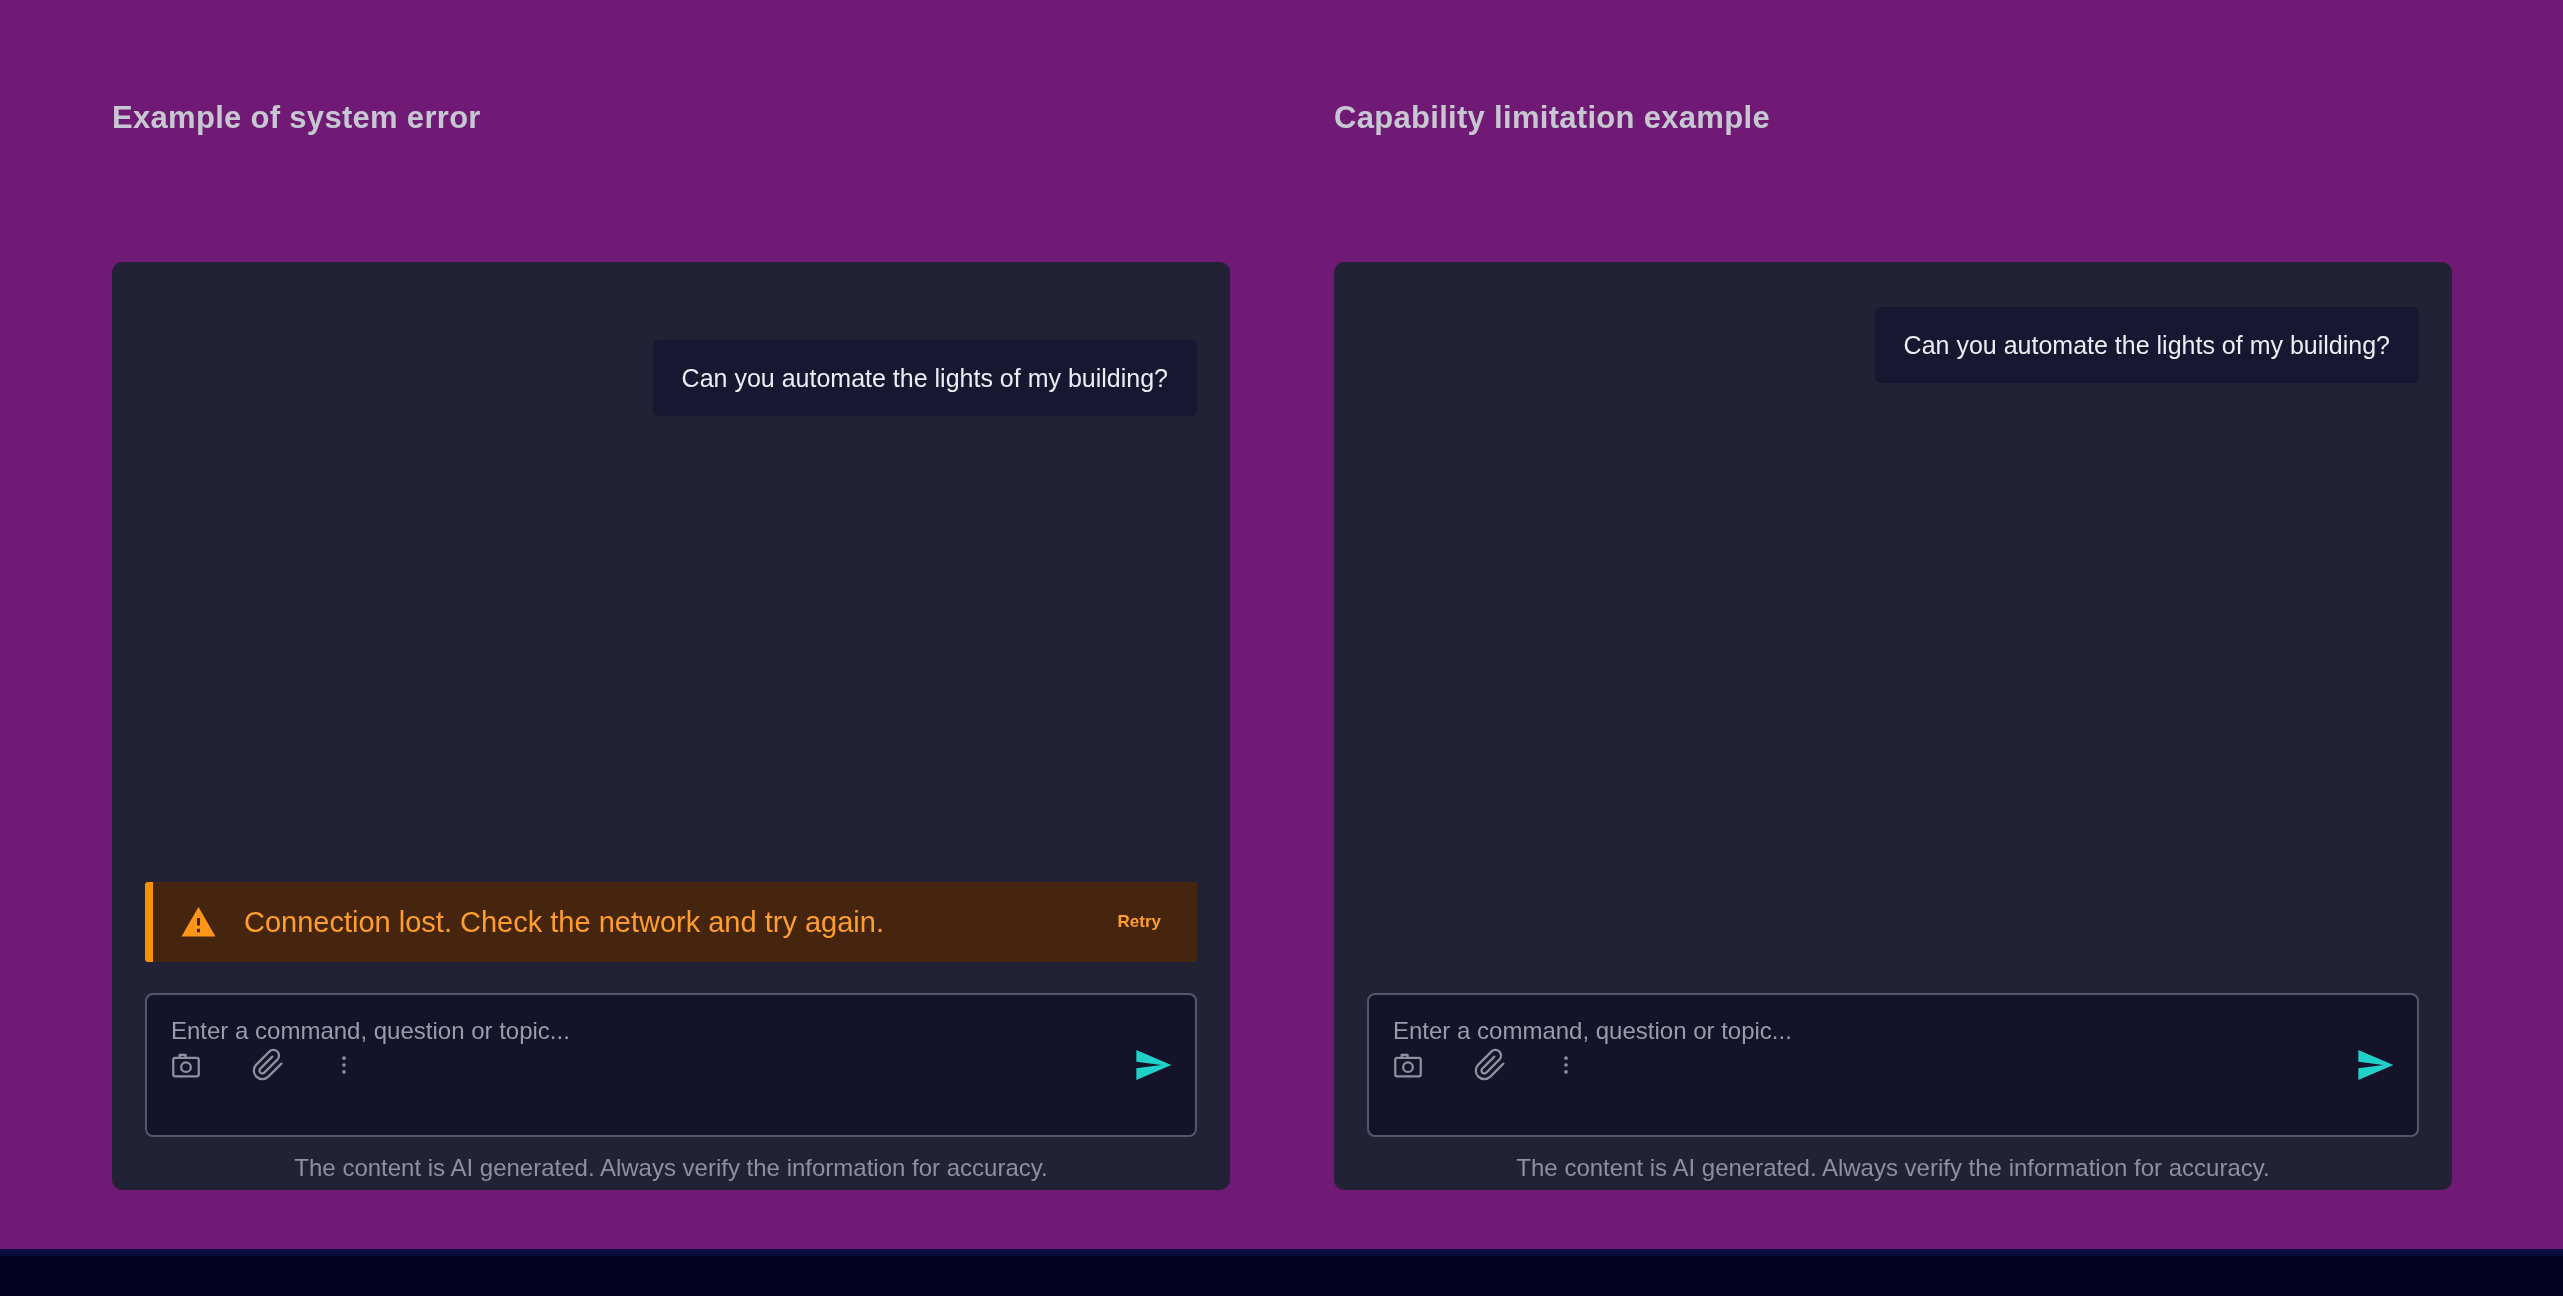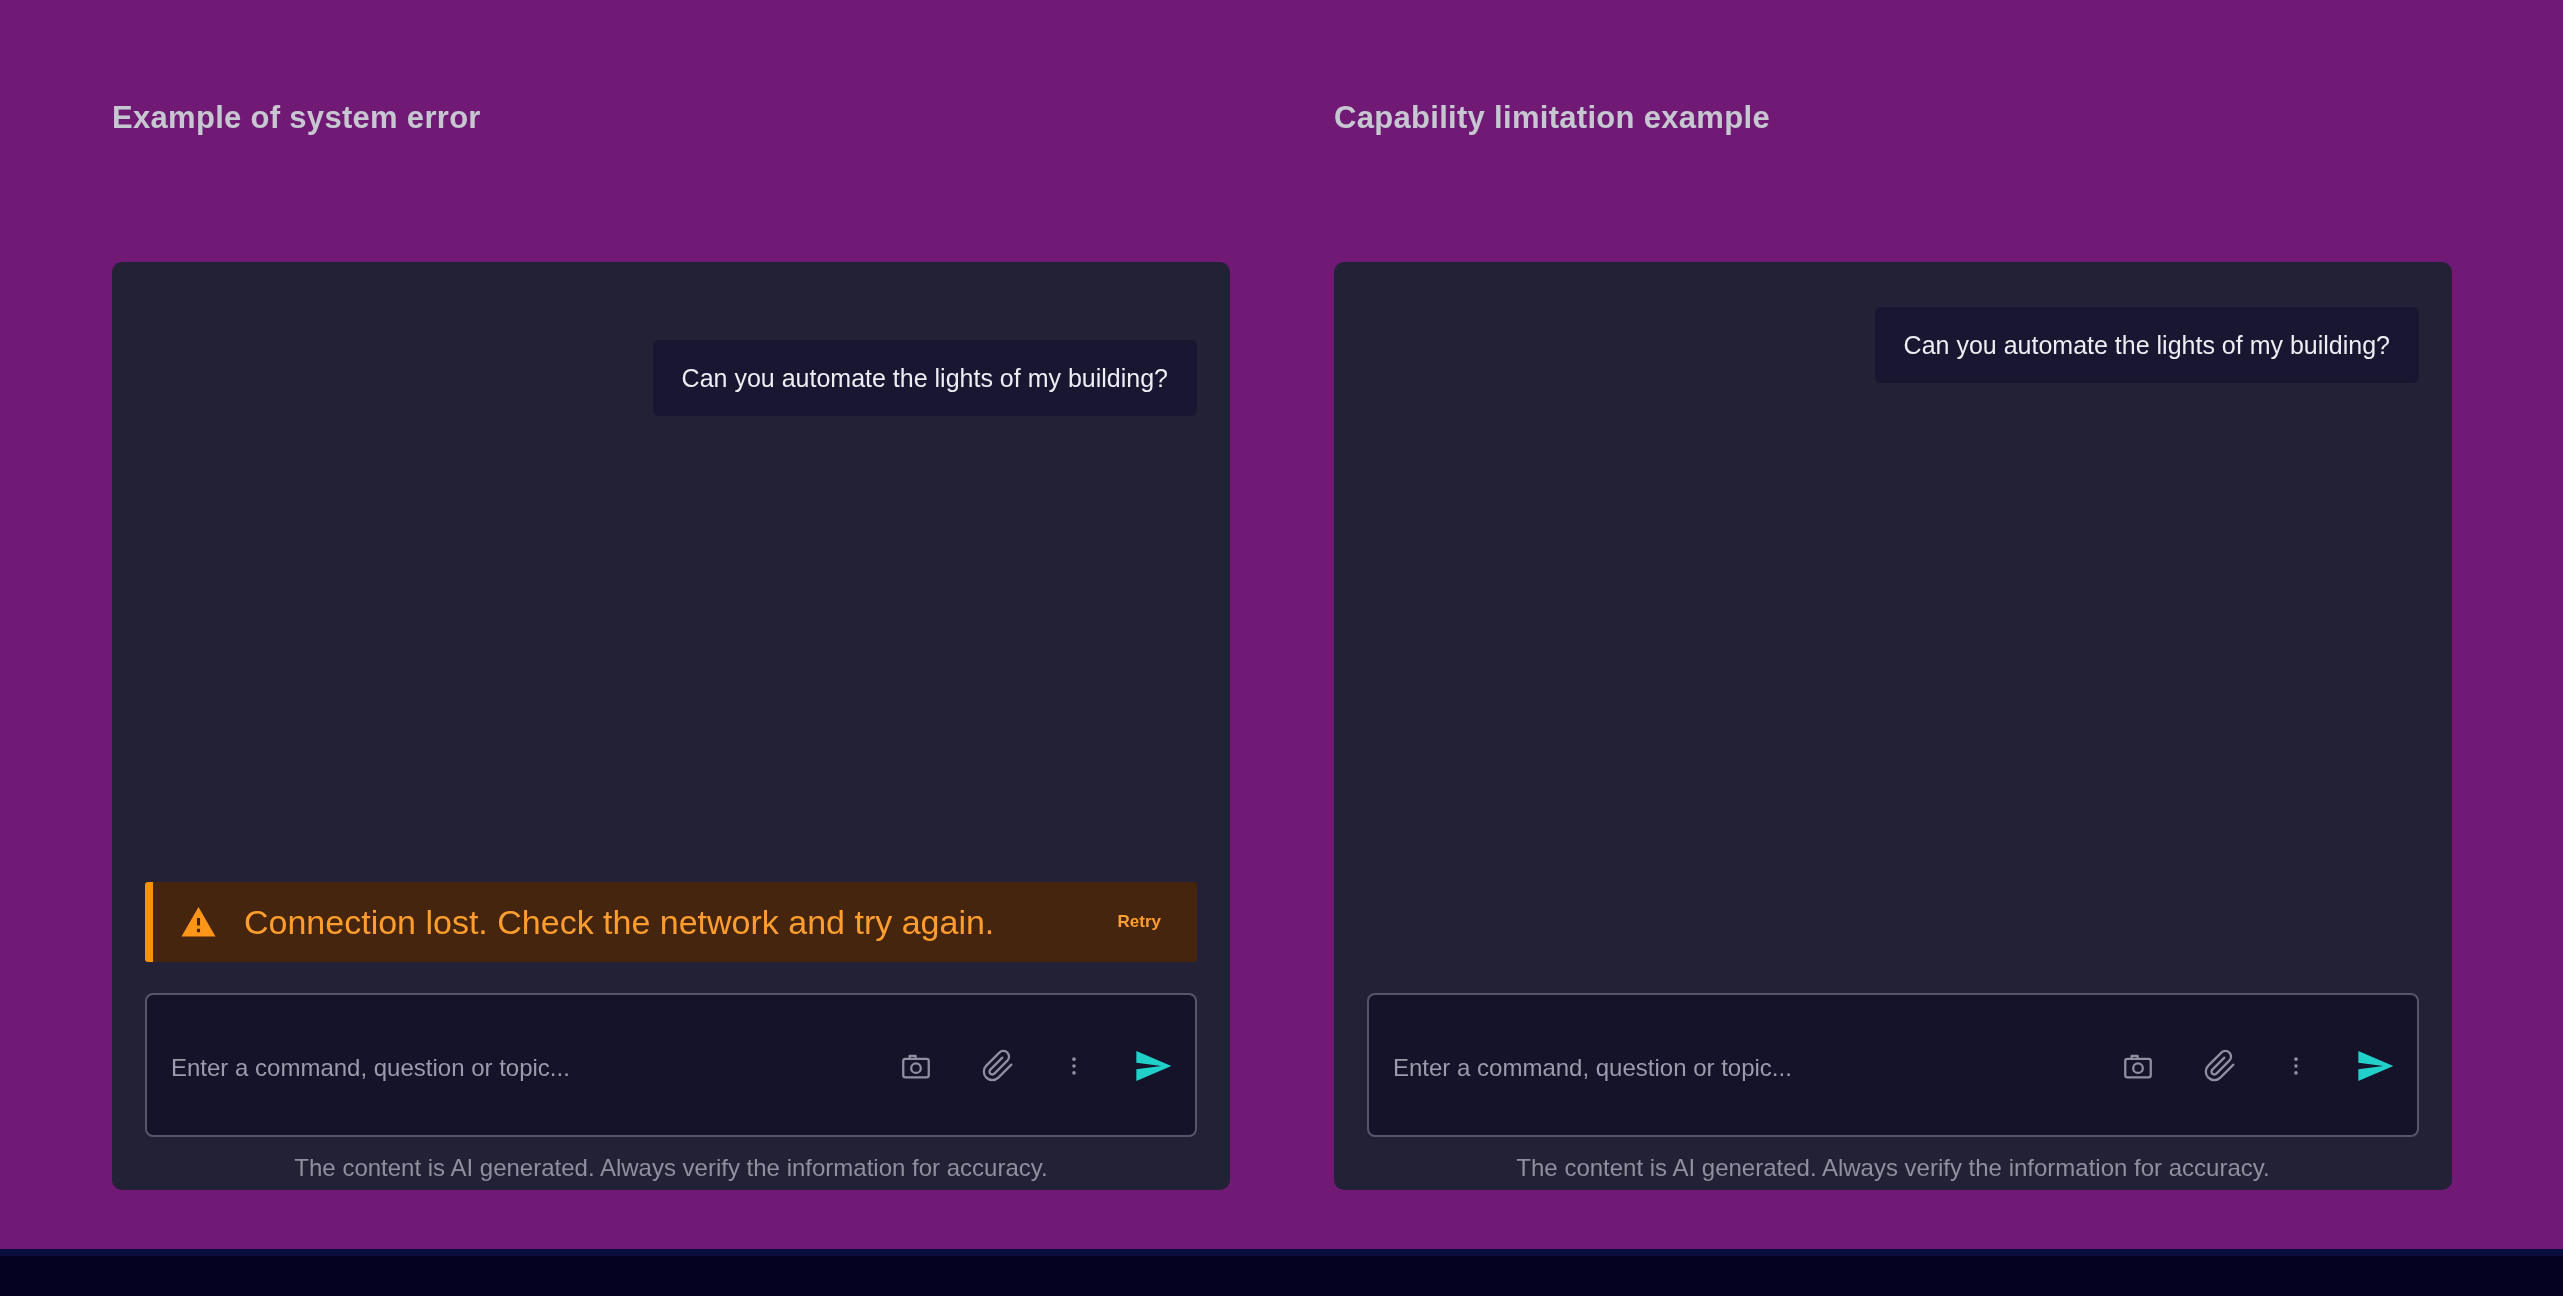--- a/index.html
+++ b/index.html
@@ -73,21 +73,21 @@
     border-radius: 3px;
   }
   .warning-icon-svg {
     width: 37px;
     height: 37px;
     margin-left: 27px;
     flex: 0 0 auto;
   }
   .error-text {
     margin-left: 27px;
-    font-size: 34px;
+    font-size: 29px;
     color: #ff9e2e;
   }
   .retry-button {
     margin-left: auto;
     margin-right: 30px;
     font-size: 17px;
     font-weight: 700;
     color: #ff9e2e;
     cursor: pointer;
     background: none;
@@ -97,22 +97,21 @@
 
   .input-box {
     margin-top: 31px;
     height: 144px;
     flex: 0 0 144px;
     background: #14132a;
     border: 2px solid #56566b;
     border-radius: 8px;
     box-sizing: border-box;
     display: flex;
-    flex-direction: row;
-    justify-content: space-between;
+    flex-direction: column;
     padding: 18px 22px 16px 22px;
   }
   .chat-input {
     background: transparent;
     border: none;
     outline: none;
     font-size: 24px;
     color: #e8e8f0;
     font-family: "Liberation Sans", sans-serif;
     width: 100%;

